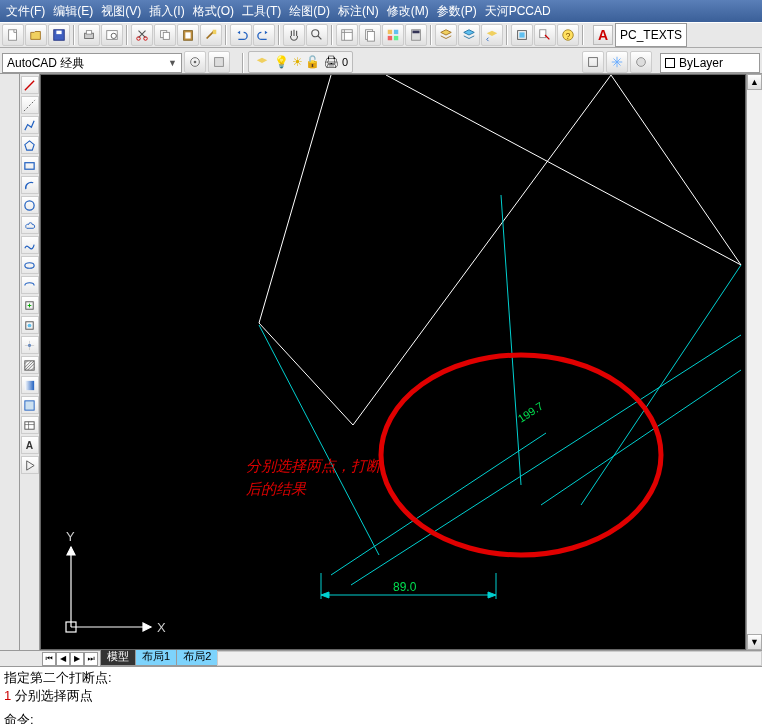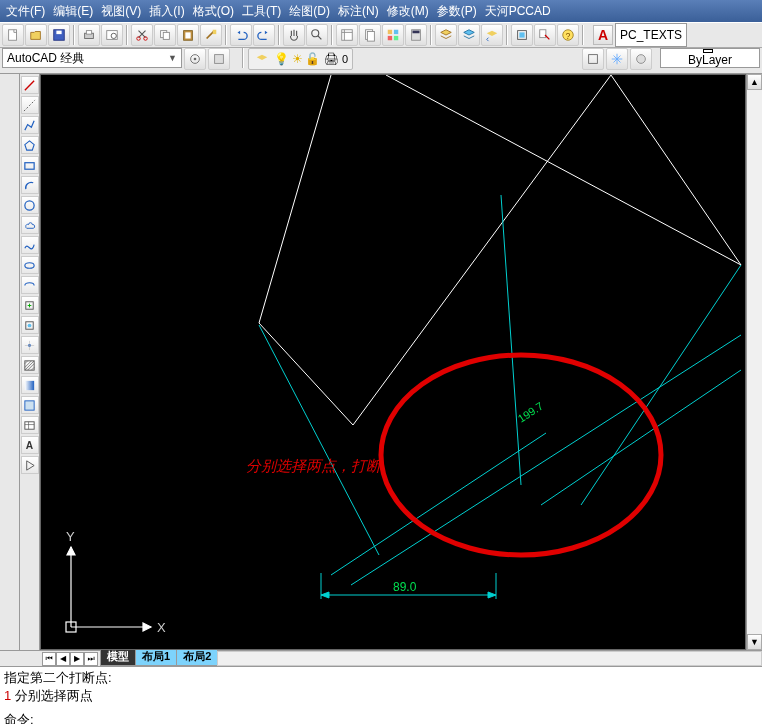--- a/index.html
+++ b/index.html
@@ -1,48 +1,48 @@
 <!DOCTYPE html>
 <html><head>
 <meta charset="utf-8">
 <style>
 * { margin:0; padding:0; box-sizing:border-box; font-family:"Microsoft YaHei",SimSun,sans-serif; }
 body { width:762px; height:724px; background:#d4d0c8; overflow:hidden; font-size:12px; }
 .menubar { height:22px; background:linear-gradient(#5a7fb8,#3a5f98); display:flex; align-items:center; padding:0 2px; }
 .menubar .menu-item { color:#fff; padding:18px 4px; cursor:pointer; white-space:nowrap; }
 .toolbar1 { height:26px; background:#e8e8e8; border-top:1px solid #fff; border-bottom:1px solid #aaa; display:flex; align-items:center; padding:0 2px; gap:1px; }
-.toolbar2 { height:26px; background:#e8e8e8; border-bottom:1px solid #999; display:flex; align-items:flex-start; padding:0 2px; gap:2px; }
+.toolbar2 { height:26px; background:#e8e8e8; border-bottom:1px solid #999; display:flex; align-items:flex-end; padding:0 2px; gap:2px; }
 .tbtn { width:22px; height:22px; border:1px solid #ccc; background:linear-gradient(#fff,#e0e0e0); display:flex; align-items:center; justify-content:center; cursor:pointer; border-radius:2px; }
 .tbtn svg { width:14px; height:14px; }
 .tsep { width:2px; height:20px; border-left:1px solid #aaa; border-right:1px solid #fff; margin:0 2px; }
 .ws-selector { height:20px; border:1px solid #999; background:#fff; display:flex; align-items:center; padding:0 4px; width:180px; }
 .ws-selector .txt { flex:1; font-size:12px; }
 .ws-selector .arrow { font-size:9px; color:#555; }
 .wsicons { display:flex; align-items:center; gap:2px; margin-right:8px; }
 .coordbox { display:flex; align-items:center; gap:3px; background:#f0f0f0; border:1px solid #bbb; padding:1px 4px; border-radius:2px; }
 .coordbox .val { font-size:11px; }
-.layer-combo { height:20px; border:1px solid #999; background:#fff; display:flex; align-items:center; padding:0 4px; width:100px; margin-left:6px;flex-direction:column; }
+.layer-combo { height:20px; border:1px solid #999; background:#fff; display:flex; align-items:center; padding:0 4px; width:100px; margin-left:6px; }
 .layer-combo .sq { width:10px; height:10px; border:1px solid #000; background:#fff; margin-right:4px; }
 .pctexts { display:flex; align-items:center; gap:2px; margin-left:6px; }
 .pctexts .bigA { width:20px; height:20px; background:linear-gradient(#fff,#e0e0e0); border:1px solid #bbb; display:flex; align-items:center; justify-content:center; color:#c00; font-weight:bold; font-size:14px; }
 .pctexts .lbl { background:#fff; border:1px solid #999; height:24px; display:flex; align-items:center; padding:0 4px; }
 .main { display:flex; height:576px; }
 .sidepanel { width:20px; background:#e8e8e8; border-right:1px solid #999; }
 .toolcol { width:20px; background:#e8e8e8; border-right:1px solid #999; display:flex; flex-direction:column; align-items:center; padding-top:2px; gap:2px; }
 .toolcol .tool { width:18px; height:18px; border:1px solid #ccc; background:linear-gradient(#fff,#e8e8e8); display:flex; align-items:center; justify-content:center; cursor:pointer; }
 .toolcol .tool svg { width:13px; height:13px; }
 .canvas-wrap { flex:1; background:#000; position:relative; border:1px solid #666; }
 .canvas-wrap svg { position:absolute; top:0; left:0; }
 .scrollbar-v { width:16px; background:#e8e8e8; border-left:1px solid #999; display:flex; flex-direction:column; }
 .scrollbar-v .arrow { height:16px; background:linear-gradient(#fff,#ddd); border:1px solid #aaa; display:flex; align-items:center; justify-content:center; font-size:9px; }
 .scrollbar-v .track { flex:1; background:#f0f0f0; }
 .below-canvas { display:flex; height:16px; background:#e8e8e8; border-top:1px solid #999; }
 .tab-nav { display:flex; align-items:center; padding:0 2px; gap:0; }
 .tab-nav .navbtn { width:14px; height:14px; border:1px solid #999; background:#fff; display:flex; align-items:center; justify-content:center; font-size:8px; cursor:pointer; }
-.tabs { display:flex; align-items:flex-end;font-weight:bold; }
+.tabs { display:flex; align-items:flex-end; }
 .tab { padding:1px 6px; border:1px solid #999; border-top:none; background:#7dd3fc; font-size:11px; cursor:pointer; margin-right:-1px; }
 .tab.active { background:#333; color:#fff; }
 .scroll-h { flex:1; background:#f0f0f0; border:1px solid #ccc; }
 .cmdarea { background:#fff; border-top:1px solid #999; padding:2px 4px; font-size:13px; line-height:1.4; }
 .cmdline { white-space:nowrap; }
 .annotation { position:absolute; color:#d00; font-weight:normal; font-style:italic; font-size:15px; line-height:1.5; }
 </style>
 </head>
 <body>
 
@@ -418,20 +418,21 @@
         <path d="M110 552l-8 -4v8z" fill="#fff"></path>
         <line x1="30" y1="552" x2="30" y2="472"></line>
         <path d="M30 472l-4 8h8z" fill="#fff"></path>
         <rect x="25" y="547" width="10" height="10"></rect>
       </g>
       <text x="116" y="557" fill="#ccc" font-size="13">X</text>
       <text x="25" y="466" fill="#ccc" font-size="13">Y</text>
     </svg>
     <div class="annotation" style="left:205px;top:380px">
       <div>分别选择两点，打断</div>
+      <div>后的结果</div>
     </div>
   </div>
 
   <div class="scrollbar-v">
     <div class="arrow">▲</div>
     <div class="track"></div>
     <div class="arrow">▼</div>
   </div>
 </div>
 

